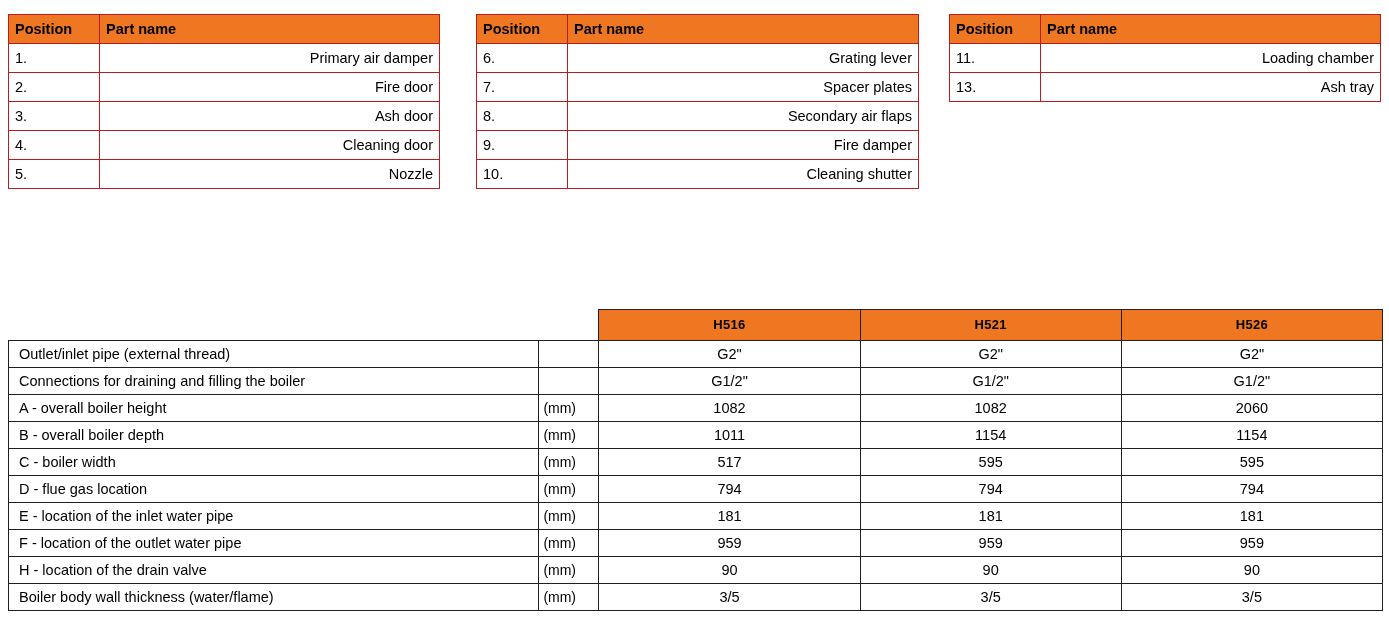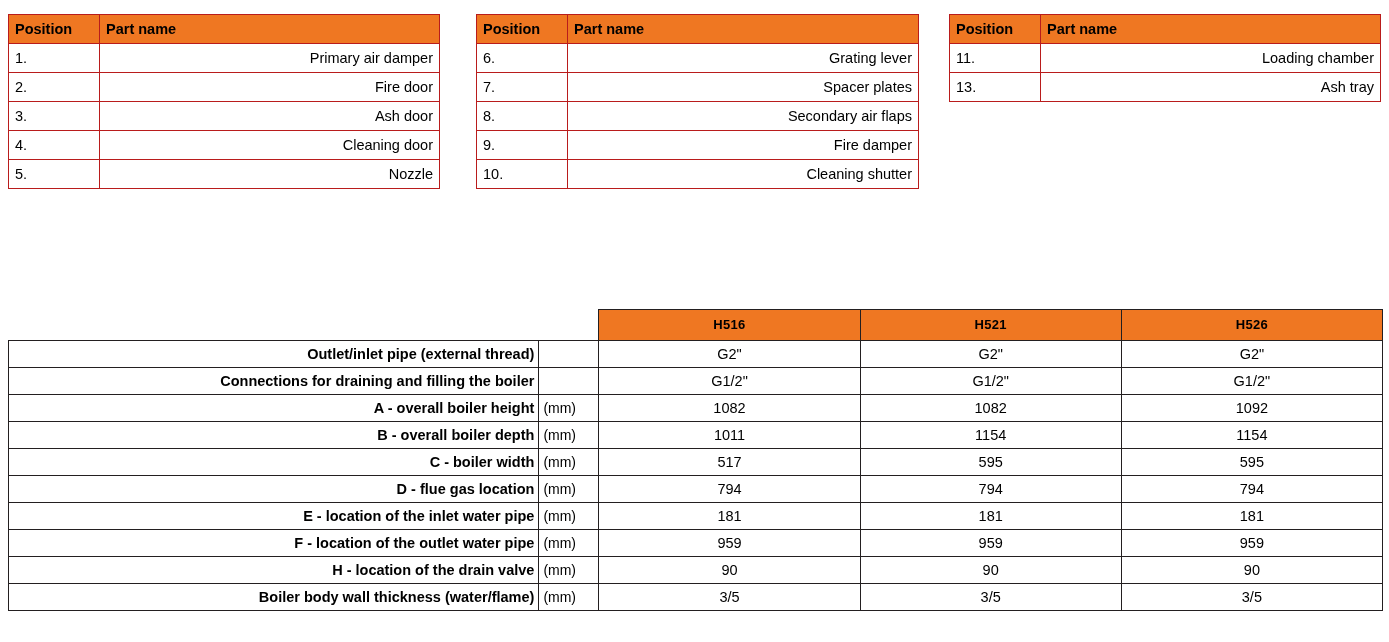--- a/index.html
+++ b/index.html
@@ -95,23 +95,22 @@
     background: #ef7722;
     color: #000000;
     font-weight: bold;
     text-align: center;
     height: 30px;
     line-height: 30px;
     font-size: 13px;
     letter-spacing: 0.3px;
   }
   table.dims td.label {
-    text-align: right;
+    text-align: left;
     padding-left: 10px;
-    font-weight: bold;
   }
   table.dims td.unit {
     text-align: left;
     font-size: 14px;
   }
   table.dims td.val {
     text-align: center;
   }
 </style>
 </head>
@@ -233,21 +232,21 @@
           <td class="unit"></td>
           <td class="val">G1/2"</td>
           <td class="val">G1/2"</td>
           <td class="val">G1/2"</td>
         </tr>
         <tr>
           <td class="label">A - overall boiler height</td>
           <td class="unit">(mm)</td>
           <td class="val">1082</td>
           <td class="val">1082</td>
-          <td class="val">1092</td>
+          <td class="val">2060</td>
         </tr>
         <tr>
           <td class="label">B - overall boiler depth</td>
           <td class="unit">(mm)</td>
           <td class="val">1011</td>
           <td class="val">1154</td>
           <td class="val">1154</td>
         </tr>
         <tr>
           <td class="label">C - boiler width</td>

